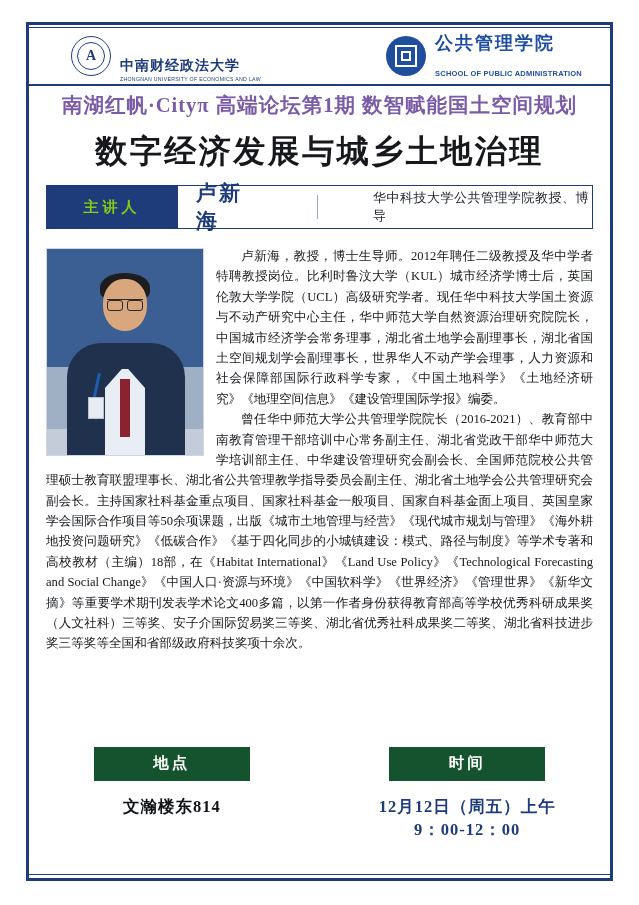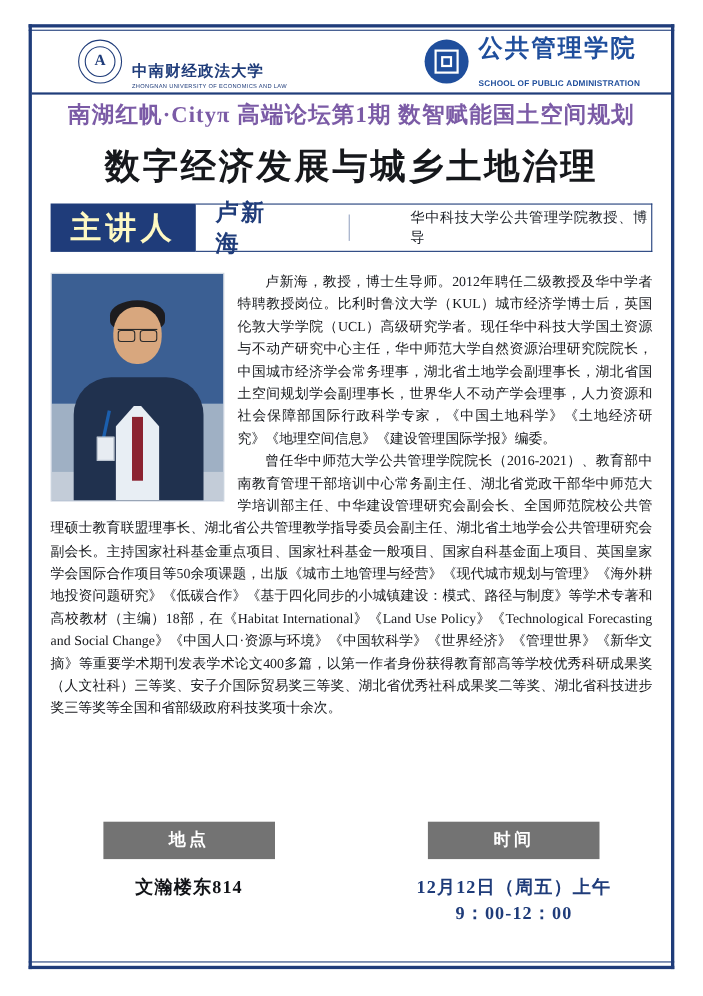--- a/index.html
+++ b/index.html
@@ -134,21 +134,21 @@
   }
   .logo-text-en {
     font-size: 5.2px;
     color: #1f3c7a;
     letter-spacing: 0.3px;
     margin-top: 3px;
     white-space: nowrap;
   }
   .logo-text-cn2 {
     font-family: "Liberation Serif", serif;
-    font-size: 22px;
+    font-size: 18px;
     font-weight: bold;
     color: #1f4e9c;
     letter-spacing: 2px;
     line-height: 1.1;
   }
   .logo-text-en2 {
     font-size: 7.5px;
     color: #1f4e9c;
     letter-spacing: 0.2px;
     margin-top: 15px;
@@ -188,23 +188,23 @@
   .speaker-bar {
     position: absolute;
     left: 46px; right: 46px; top: 185px;
     height: 44px;
     display: flex;
     align-items: stretch;
   }
   .speaker-label {
     width: 132px;
     background: #1f3c7a;
-    color: #fef9c3;
-    font-family: "Liberation Serif", serif;
-    font-size: 28px;
+    color: #84cc16;
+    font-family: "Liberation Serif", serif;
+    font-size: 15px;
     font-weight: bold;
     letter-spacing: 4px;
     display: flex;
     align-items: center;
     justify-content: center;
     flex: 0 0 auto;
   }
   .speaker-info {
     flex: 1 1 auto;
     border: 1.5px solid #1f3c7a;
@@ -345,21 +345,21 @@
     position: absolute;
     left: 46px; right: 46px; bottom: 64px;
     display: flex;
     justify-content: space-between;
   }
   .info-col {
     width: 46%;
     text-align: center;
   }
   .info-head {
-    background: #737373;
+    background: #14532d;
     color: #ffffff;
     font-family: "Liberation Serif", serif;
     font-size: 15.5px;
     font-weight: bold;
     letter-spacing: 3px;
     padding: 6px 0 7px;
     width: 156px;
     margin: 0 auto;
   }
   .info-body {

